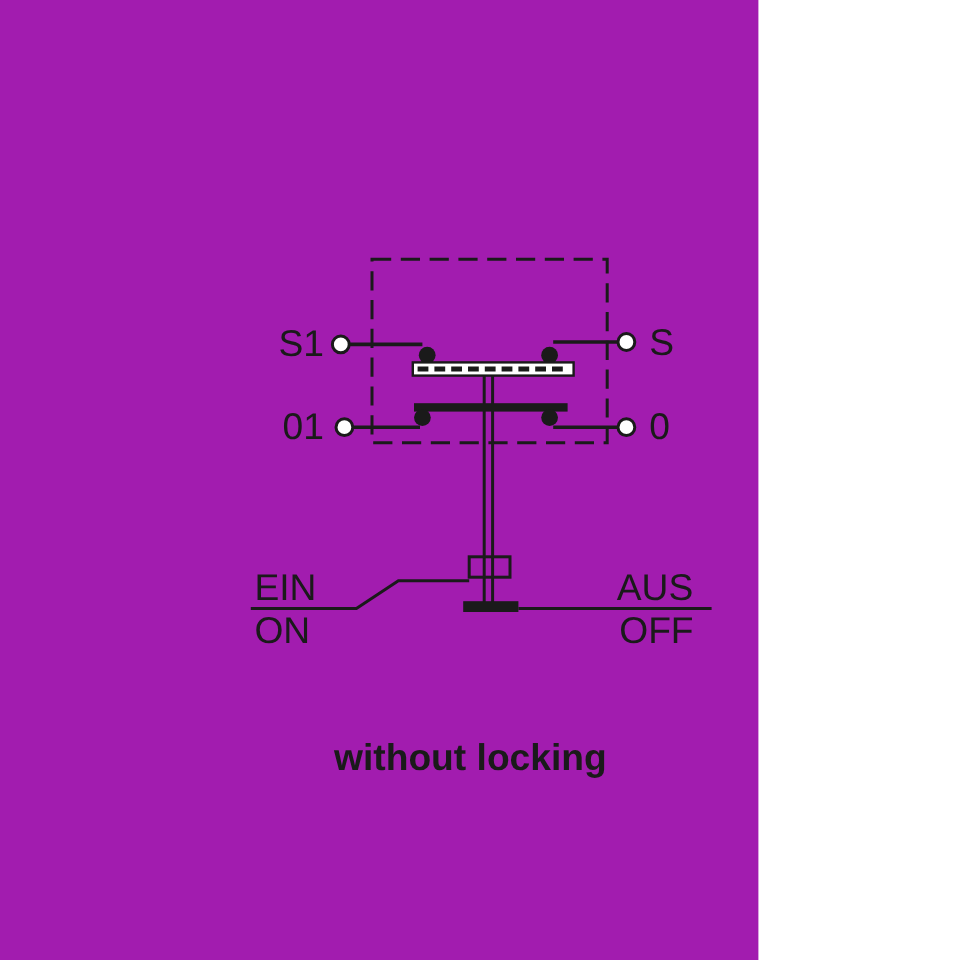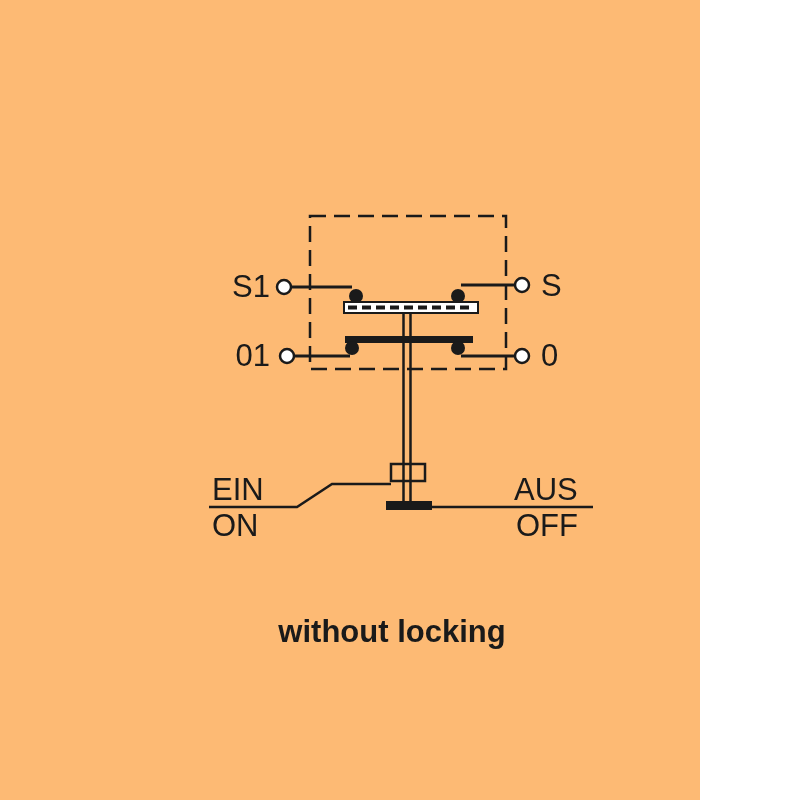--- a/index.html
+++ b/index.html
@@ -5,23 +5,23 @@
   html, body {
     margin: 0;
     padding: 0;
     background: #ffffff;
     width: 800px;
     height: 800px;
     overflow: hidden;
   }
   .page {
     position: relative;
-    width: 700px;
+    width: 632px;
     height: 800px;
-    background: #fdba74;
+    background: #a21caf;
     font-family: "Liberation Sans", sans-serif;
   }
   svg {
     display: block;
   }
   svg text {
     font-family: "Liberation Sans", sans-serif;
     fill: #1a1a1a;
   }
   .terminal-label, .state-label {

